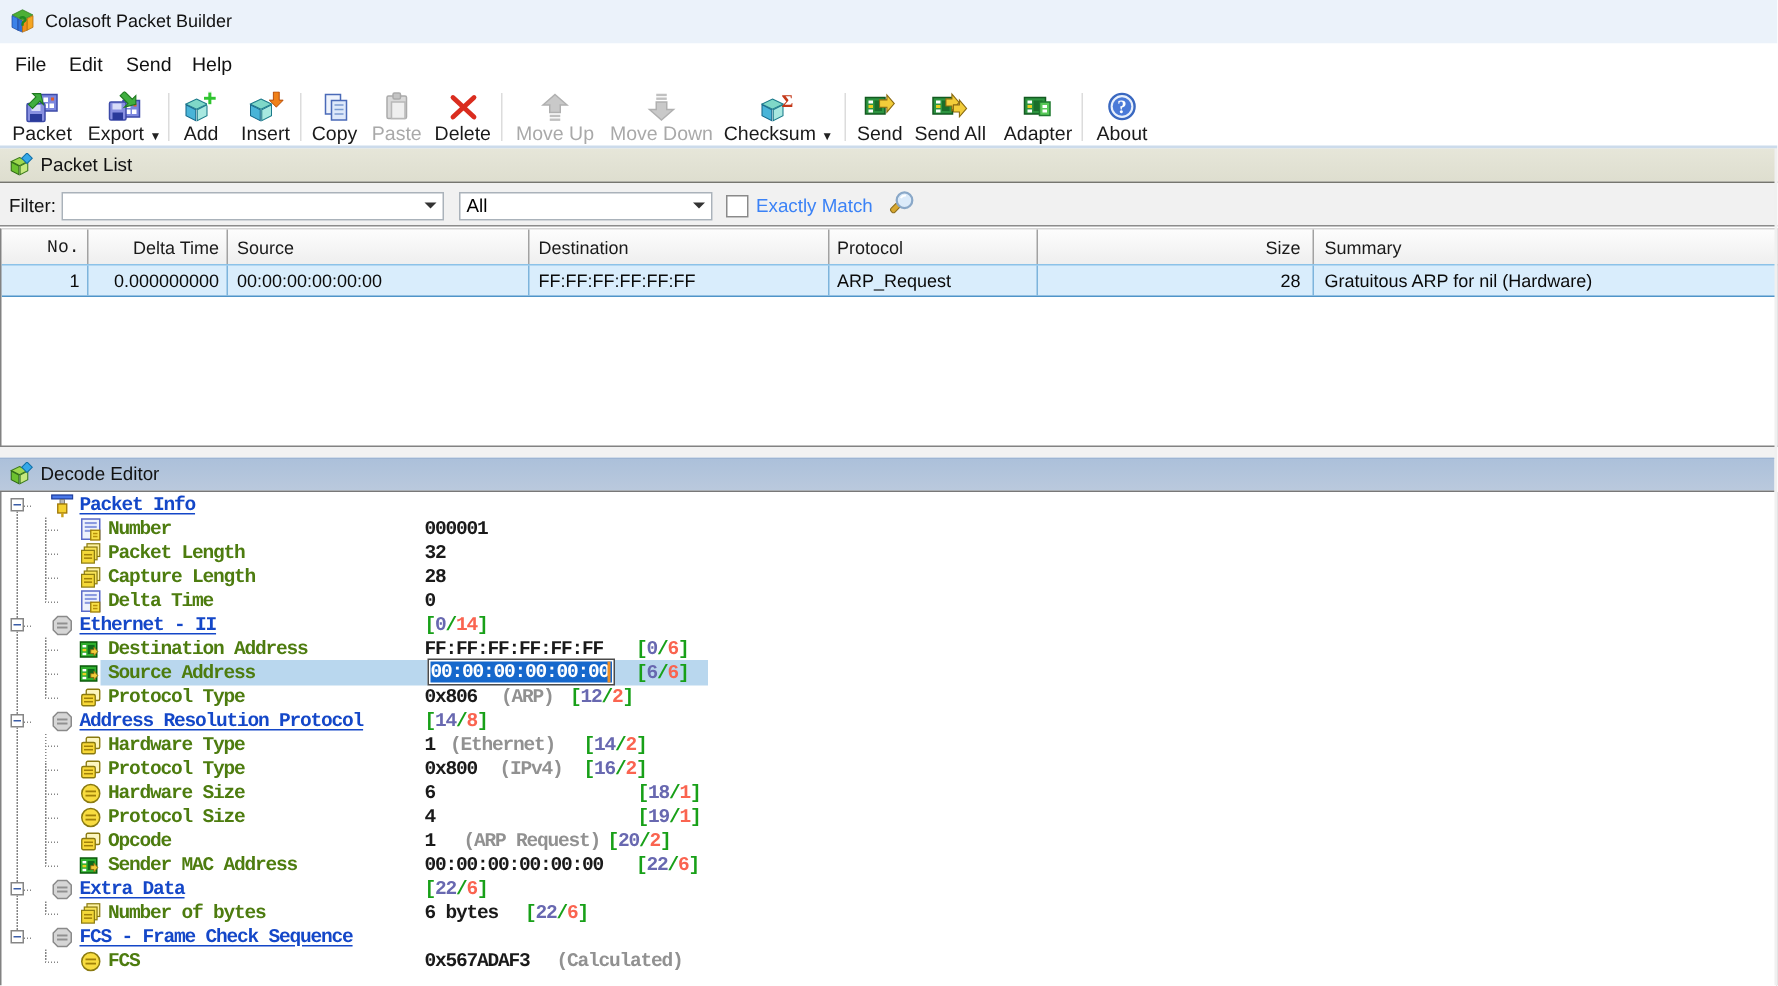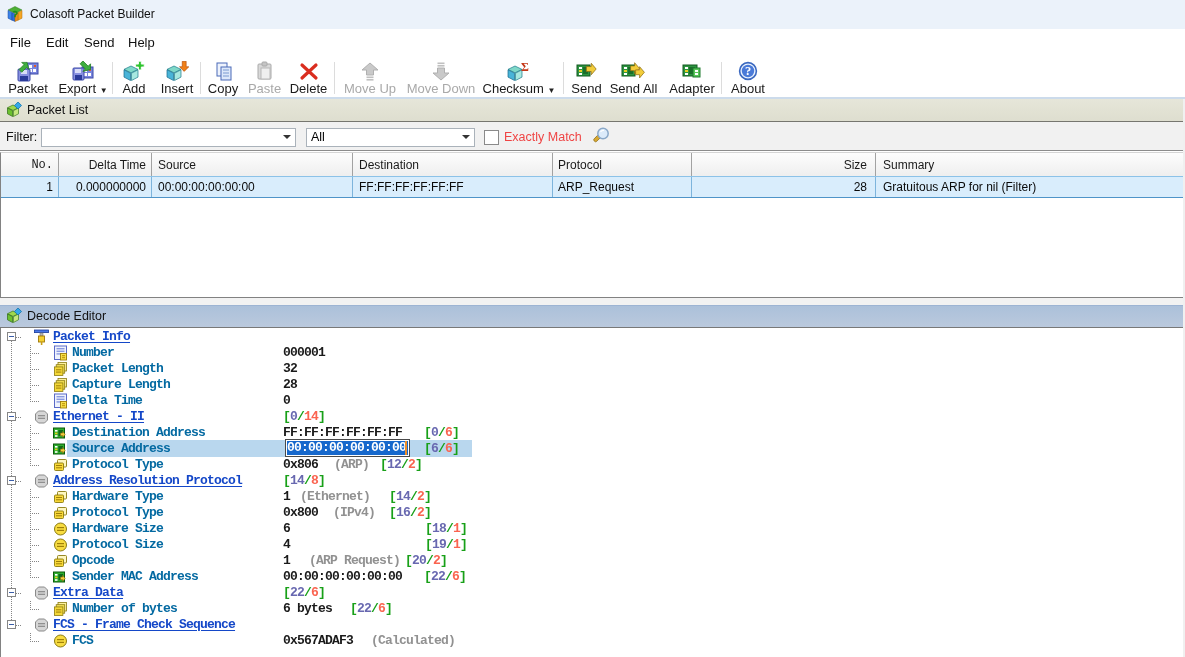--- a/index.html
+++ b/index.html
@@ -44,21 +44,21 @@
   #splitter{left:0;top:298px;width:1185px;height:7px;background:#f2f2f2;}
   #debar{left:0;top:305px;width:1183px;height:22px;background:linear-gradient(#abc0da,#bac9dd);
          border-bottom:1px solid #787878;box-shadow:inset 0 1px 0 #9db4d3;}
   #dearea{left:0;top:328px;width:1183px;height:329px;background:#fff;
           border-left:1px solid #828282;border-right:1px solid #828282;}
   #rightstrip{left:1183px;top:99px;width:2px;height:558px;background:#f0f0f0;}
   
   .mono{font-family:"Liberation Mono",monospace;font-weight:bold;font-size:13px;letter-spacing:-0.8px;white-space:pre;margin-left:12px;}
   .trow{left:0;height:16px;line-height:16px;width:1183px;position:absolute;}
   .rootlbl{position:absolute;left:41px;top:0;color:#1447c8;text-decoration:underline;text-underline-offset:2px;}
-  .kidlbl{position:absolute;left:60px;top:0;color:#0369a1;}
+  .kidlbl{position:absolute;left:60px;top:0;color:#4d7c0f;}
   .val{position:absolute;top:0;color:#1a1a1a;}
   .g{color:#18a018;}.sl{color:#6868b0;}.sa{color:#fa6450;}.gy{color:#919191;}
   .vline{position:absolute;width:1px;background-image:repeating-linear-gradient(to bottom,#858585 0 1px,transparent 1px 2px);}
   .hline{position:absolute;height:1px;background-image:repeating-linear-gradient(to right,#858585 0 1px,transparent 1px 2px);}
   .ebox{position:absolute;width:9px;height:9px;background:#fff;border:1px solid #868686;box-sizing:border-box;}
   .ebox:before{content:"";position:absolute;left:1px;top:3px;width:5px;height:1px;background:#3a5da8;}
   .ticon{position:absolute;top:0px;}
 </style>
 </head>
 <body>
@@ -249,21 +249,21 @@
   </svg>
 <div class="abs barlbl" style="left:27px;top:99px;">Packet List</div>
 
 <div class="abs" id="filterrow"></div>
 <div class="abs" style="left:6px;top:130px;font-size:12.5px;color:#111;">Filter:</div>
 <div class="abs combo" style="left:41px;top:128px;width:253px;">
     <div class="carrow"></div>
   </div>
 <div class="abs combo" style="left:306px;top:128px;width:163px;font-size:12.5px;line-height:17px;padding-left:4px;box-sizing:content-box;">All<div class="carrow"></div></div>
 <div class="abs" style="left:484px;top:130px;width:13px;height:13px;background:#fff;border:1px solid #8a8a8a;"></div>
-<div class="abs" style="left:504px;top:130px;font-size:12.5px;color:#ef4444;">Exactly Match</div>
+<div class="abs" style="left:504px;top:130px;font-size:12.5px;color:#3b82f6;">Exactly Match</div>
 <svg class="abs" style="left:593px;top:127px" width="17" height="17" viewBox="0 0 17 17">
   <rect x="1" y="10" width="7.5" height="3.6" rx="1.5" transform="rotate(-45 4 12.5)" fill="#d8a830" stroke="#8a6a18" stroke-width=".7"></rect>
   <circle cx="10" cy="6.5" r="5.2" fill="#dcebfa" stroke="#8aa8c8" stroke-width="1.5"></circle>
   <path d="M7.5 5 a3.6 3.6 0 0 1 3.5 -1.6" stroke="#fff" stroke-width="1.3" fill="none"></path>
 </svg>
 
 <div class="abs" id="thead">
   <div class="hcell" style="left:0;width:52px;text-align:right;font-family:Liberation Mono, monospace;">No.</div>
   <div class="hsep" style="left:57px;"></div>
   <div class="hcell" style="left:60px;width:85px;text-align:right;">Delta Time</div>
@@ -285,21 +285,21 @@
   <div class="rcell" style="left:60px;width:85px;text-align:right;">0.000000000</div>
   <div class="rsep" style="left:150px;"></div>
   <div class="rcell" style="left:157px;">00:00:00:00:00:00</div>
   <div class="rsep" style="left:351px;"></div>
   <div class="rcell" style="left:358px;">FF:FF:FF:FF:FF:FF</div>
   <div class="rsep" style="left:551px;"></div>
   <div class="rcell" style="left:557px;">ARP_Request</div>
   <div class="rsep" style="left:690px;"></div>
   <div class="rcell" style="left:700px;width:166px;text-align:right;">28</div>
   <div class="rsep" style="left:874px;"></div>
-  <div class="rcell" style="left:882px;">Gratuitous ARP for nil (Filter)</div>
+  <div class="rcell" style="left:882px;">Gratuitous ARP for nil (Hardware)</div>
 </div>
 <div class="abs" id="listbody"></div>
 
 <div class="abs" id="splitter"></div>
 <div class="abs" id="debar"></div>
 <svg class="abs" style="left:6px;top:308px" width="16" height="16">
     <use href="#gcube"></use>
   </svg>
 <div class="abs barlbl" style="left:27px;top:305px;">Decode Editor</div>
 <div class="abs" id="dearea"></div>

